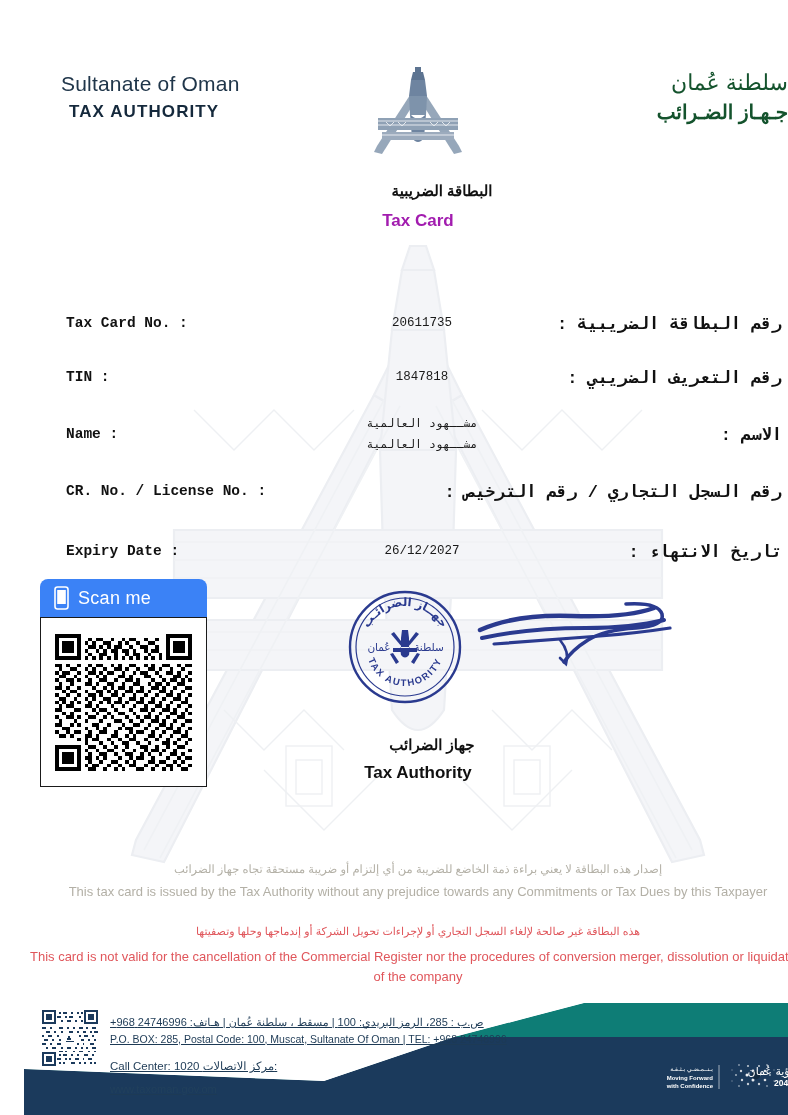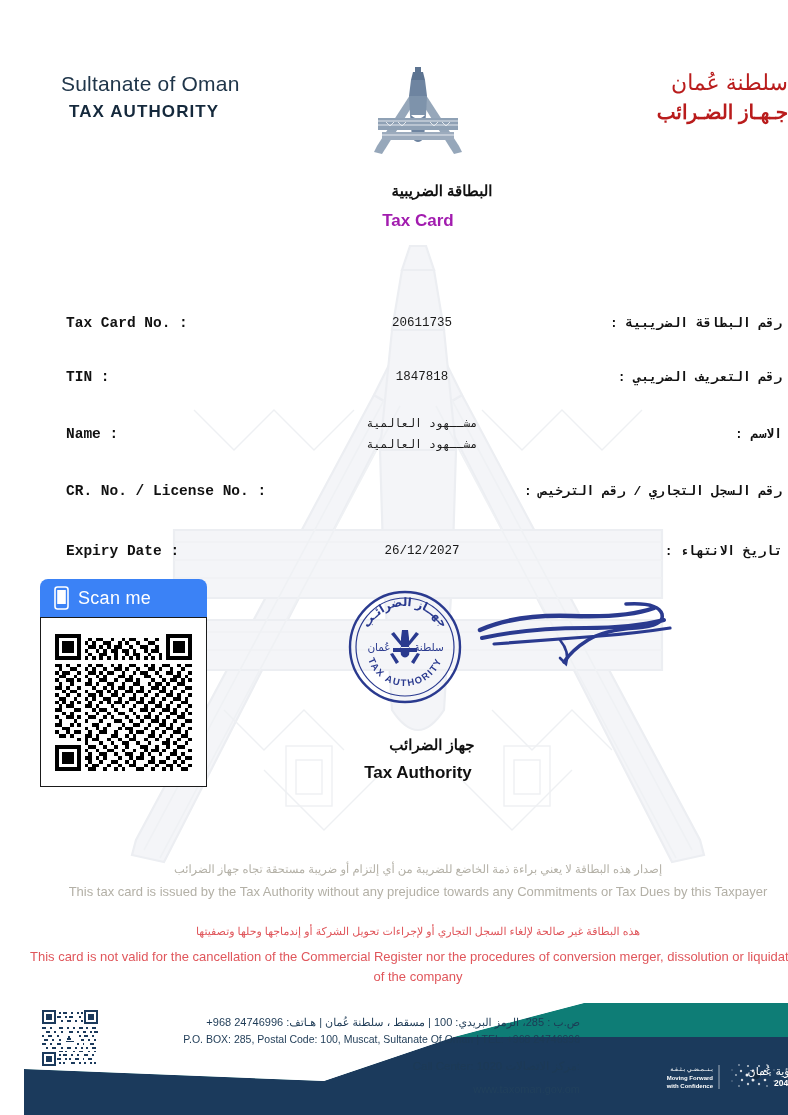--- a/index.html
+++ b/index.html
@@ -40,21 +40,21 @@
   #brand-en .line1 {
     font-size: 21px; font-weight: 400; letter-spacing: .2px;
     color: #20364a;
   }
   #brand-en .line2 {
     font-size: 17px; font-weight: bold; letter-spacing: 1.1px;
     margin-top: 6px; margin-left: 8px; color: #15293c;
   }
   #brand-ar {
     position: absolute; right: 24px; top: 12px;
-    text-align: right; color: #b91c1c; direction: rtl;
+    text-align: right; color: #14532d; direction: rtl;
   }
   #brand-ar .line1 { font-size: 22px; font-weight: 400; }
   #brand-ar .line2 { font-size: 20px; font-weight: bold; margin-top: 4px; letter-spacing: 2px;}
   #emblem-top {
     position: absolute; left: 50%; top: 8px;
     transform: translateX(-50%);
     width: 104px; height: 96px;
   }
 
   
@@ -81,21 +81,21 @@
     font-size: 14.5px; font-weight: bold; color: #111;
     white-space: nowrap;
   }
   .val {
     position: absolute; left: 0; width: 788px;
     text-align: center; font-size: 12.5px; color: #1a1a1a;
   }
   .val.ar { direction: rtl; font-size: 11.5px; line-height: 1.85; }
   .lbl-ar {
     position: absolute; right: 30px;
-    font-size: 13px; font-weight: bold; color: #111;
+    font-size: 17px; font-weight: bold; color: #111;
     direction: rtl; white-space: nowrap;
   }
 
   
   #scanme-wrap { position: absolute; left: 16px; top: 579px; z-index: 4; }
   #scanme-tab {
     width: 167px; height: 38px;
     background: #3b82f6; color: #fff;
     border-radius: 8px 8px 0 0;
     display: flex; align-items: center; gap: 9px;
@@ -139,21 +139,21 @@
 
   
   #bottom-band {
     position: absolute; left: 0; bottom: 0; width: 788px; height: 112px;
     z-index: 2; overflow: hidden;
   }
   #band-svg { position: absolute; left: 0; top: 0; }
   #footer-qr { position: absolute; left: 18px; top: 1010px; width: 56px; height: 56px; z-index: 5; }
   #footer-text {
     position: absolute; left: 86px; top: 1014px; width: 470px;
-    text-align: right; z-index: 5; color: #1d3a55;
+    text-align: left; z-index: 5; color: #1d3a55; text-decoration: underline;
   }
   #footer-text .l1 { font-size: 11px; direction: rtl; line-height: 1.5; }
   #footer-text .l2 { font-size: 10.5px; line-height: 1.6; }
   #footer-text .l3 { font-size: 11.5px; margin-top: 12px; }
   #footer-text .l4 { font-size: 11px; margin-top: 10px; color: #21405c; }
   #vision-logo { position: absolute; right: 14px; bottom: 16px; width: 155px; height: 46px; z-index: 6; }
 </style>
 </head>
 <body>
 

